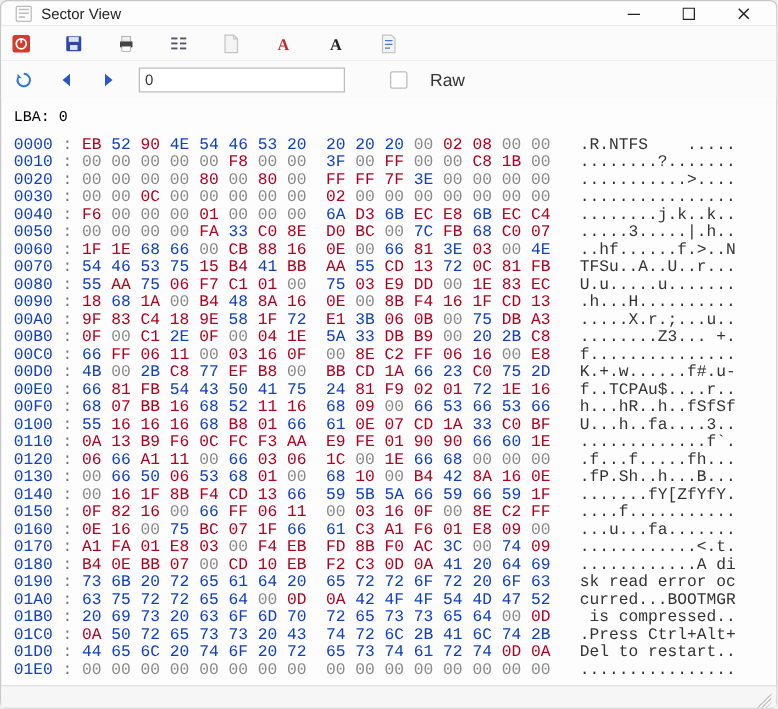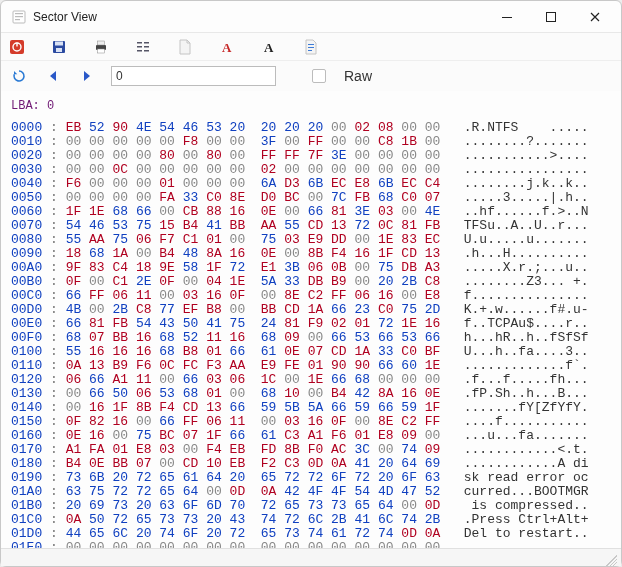--- a/index.html
+++ b/index.html
@@ -15,21 +15,21 @@
     width: 622px;
     height: 567px;
     background: #fdfdfd;
     border: 1px solid #c8c8c8;
     border-radius: 6px;
     display: flex;
     flex-direction: column;
     box-shadow: 0 2px 10px rgba(0,0,0,0.08);
   }
   .titlebar {
-    height: 32px;
+    height: 20px;
     display: flex;
     align-items: center;
     padding: 0 4px 0 10px;
     border-bottom: 1px solid #e8e8e8;
   }
   .title-icon {
     width: 16px; height: 16px;
     margin-right: 6px;
     display: inline-flex; align-items: center; justify-content: center;
   }
@@ -79,21 +79,21 @@
   }
   .raw-label { font-size: 14px; color:#333; margin-left:4px;}
   .content {
     flex: 1;
     padding: 8px 10px 2px 10px;
     overflow: hidden;
   }
   .lba-line {
     font-family: Consolas, "Courier New", monospace;
     font-size: 12px;
-    color: #701a75;
+    color: #000000;
     margin-bottom: 8px;
   }
   .hex-block {
     font-family: Consolas, "Courier New", monospace;
     font-size: 13px;
     line-height: 14px;
     white-space: pre;
     color:#555;
   }
   .hex-row { display:block; height:14px; }

